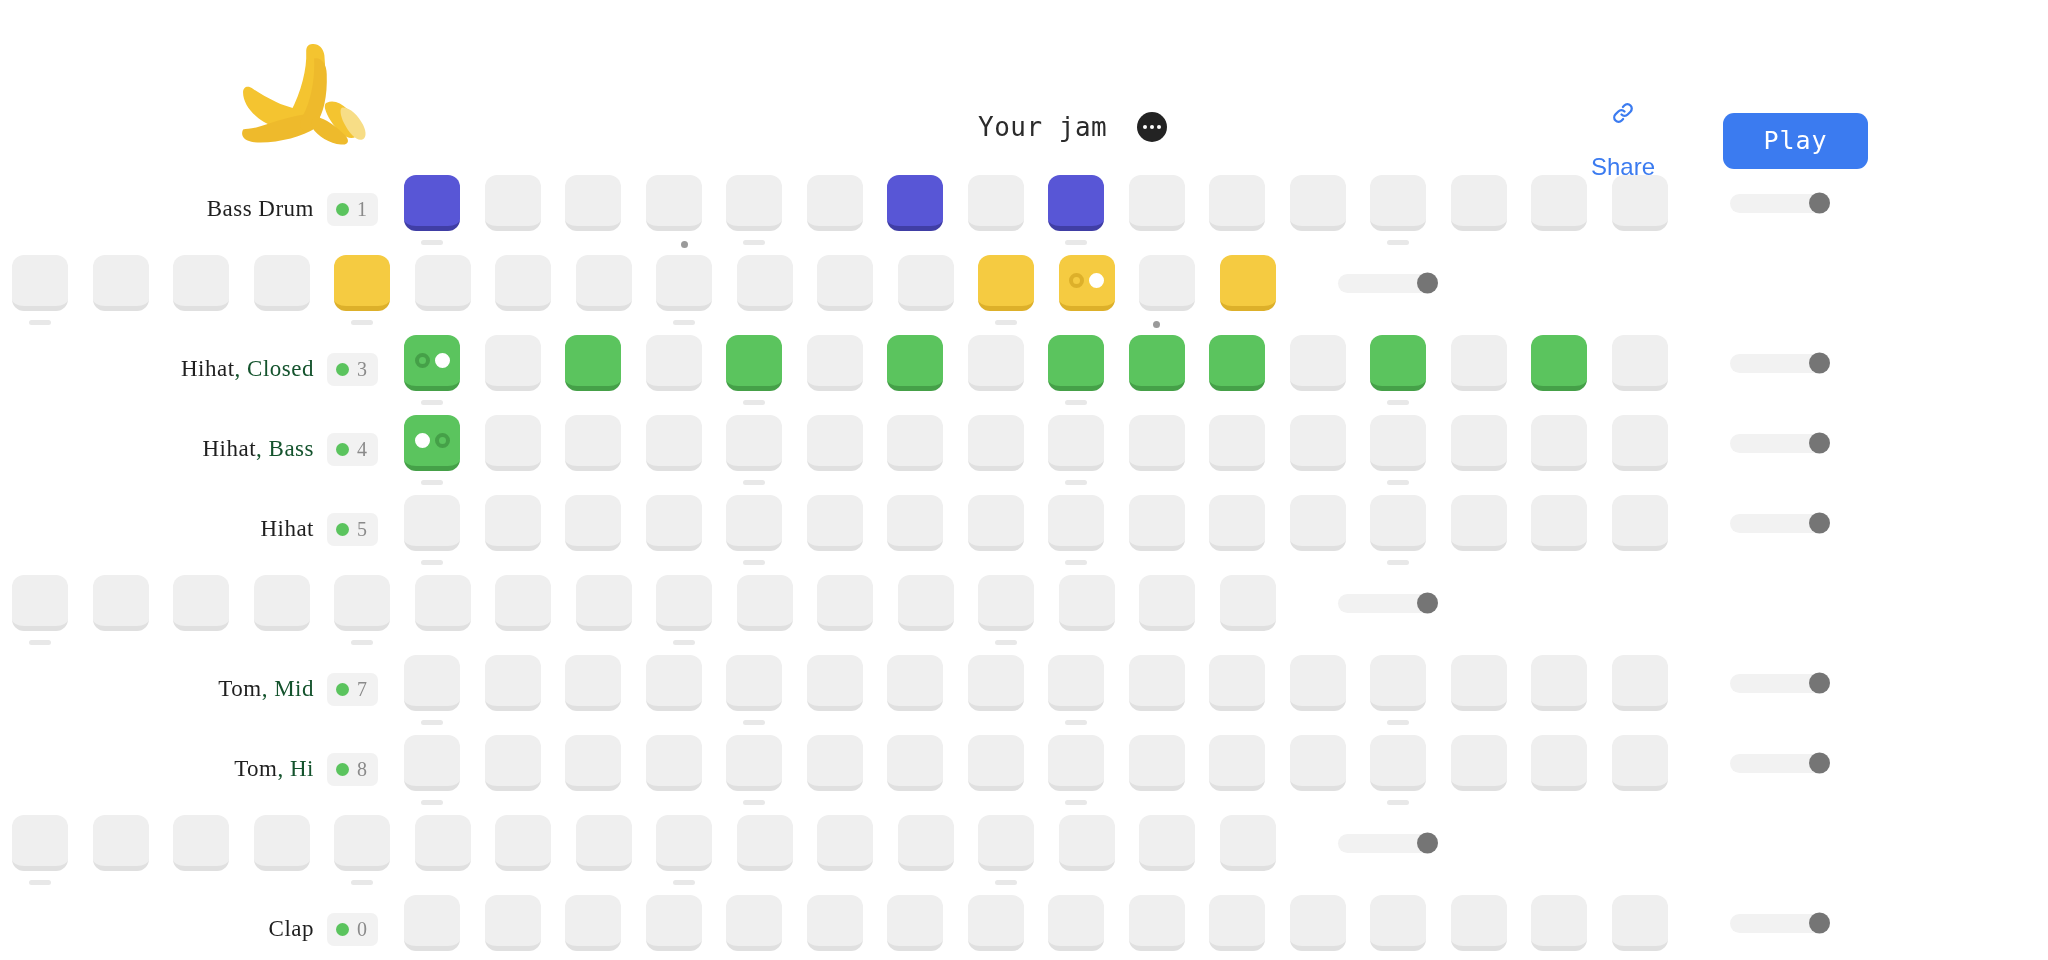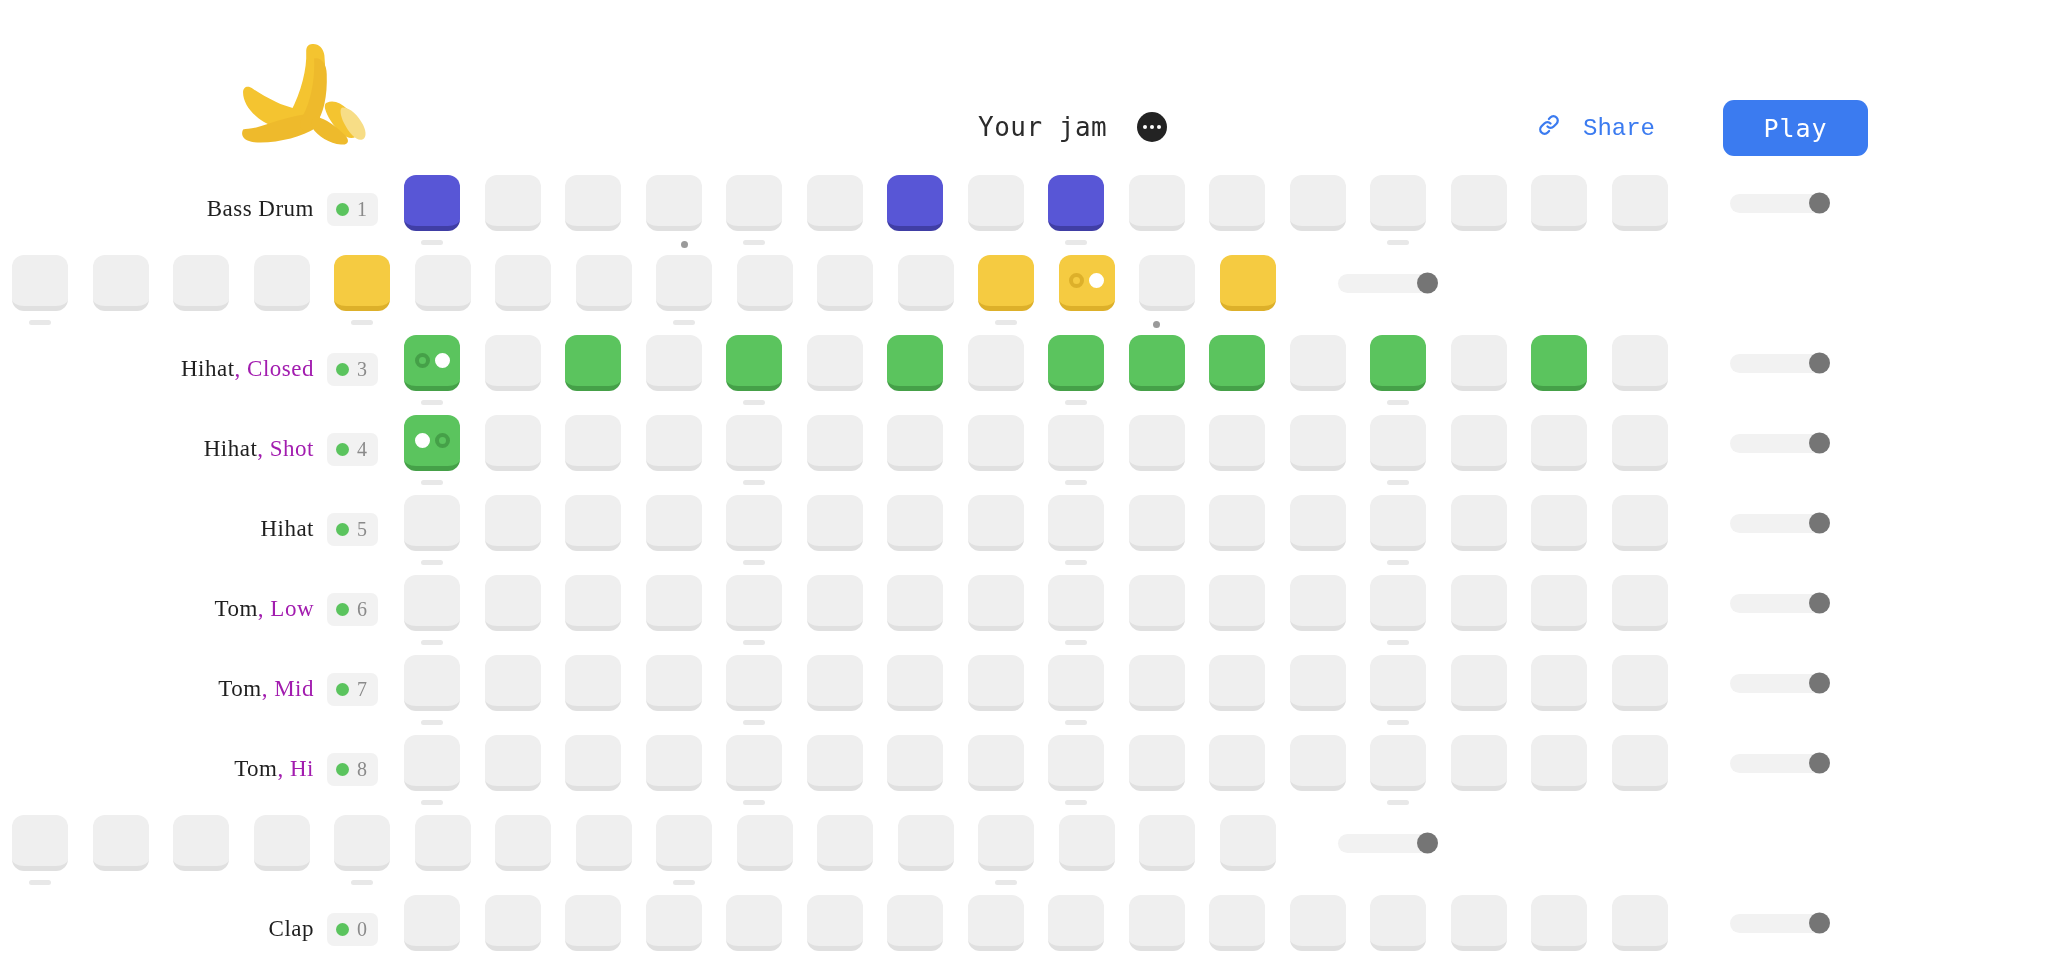--- a/index.html
+++ b/index.html
@@ -74,21 +74,22 @@
 
   .share-btn {
     display: flex;
     align-items: center;
     gap: 21px;
     background: none;
     border: none;
     cursor: pointer;
     color: #3b7bf0;
     font-size: 24px;
-    font-family: Liberation Mono, monospace;
+    font-family: Liberation Sans, sans-serif;
+    flex-direction: column;
   }
 
   .play-btn {
     background: #3b7bf0;
     color: #ffffff;
     border: none;
     border-radius: 11px;
     width: 145px;
     height: 56px;
     font-size: 25px;
@@ -120,21 +121,21 @@
     height: 68px;
     font-family: Liberation Serif, serif;
   }
 
   .track-name {
     font-size: 23px;
     color: #1f1f1f;
     white-space: nowrap;
     letter-spacing: 0.5px;
   }
-  .track-name .mod { color: #a21caf; }
+  .track-name .mod { color: #14532d; }
 
   .track-badge {
     display: inline-flex;
     align-items: center;
     gap: 8px;
     background: #f2f2f2;
     border-radius: 7px;
     padding: 5px 11px 5px 9px;
     height: 33px;
   }
@@ -480,21 +481,21 @@
         </div>
       </div>
       <div class="volume">
         <div class="slider-track">
           <div class="slider-thumb"></div>
         </div>
       </div>
     </div>
     <div class="track">
       <div class="track-label">
-        <span class="track-name">Hihat<span class="mod">, Shot</span></span>
+        <span class="track-name">Hihat<span class="mod">, Bass</span></span>
         <span class="track-badge">
           <span class="badge-dot"></span>
           <span class="badge-key">4</span>
         </span>
       </div>
       <div class="steps">
         <div class="step-wrap">
           <div class="step on-green">
             <span class="sub filled"></span>
             <span class="sub"></span>
@@ -618,27 +619,20 @@
           <div class="step"></div>
         </div>
       </div>
       <div class="volume">
         <div class="slider-track">
           <div class="slider-thumb"></div>
         </div>
       </div>
     </div>
     <div class="track">
-      <div class="track-label">
-        <span class="track-name">Tom<span class="mod">, Low</span></span>
-        <span class="track-badge">
-          <span class="badge-dot"></span>
-          <span class="badge-key">6</span>
-        </span>
-      </div>
       <div class="steps">
         <div class="step-wrap">
           <div class="step"></div>
           <span class="tick"></span>
         </div>
         <div class="step-wrap">
           <div class="step"></div>
         </div>
         <div class="step-wrap">
           <div class="step"></div>

